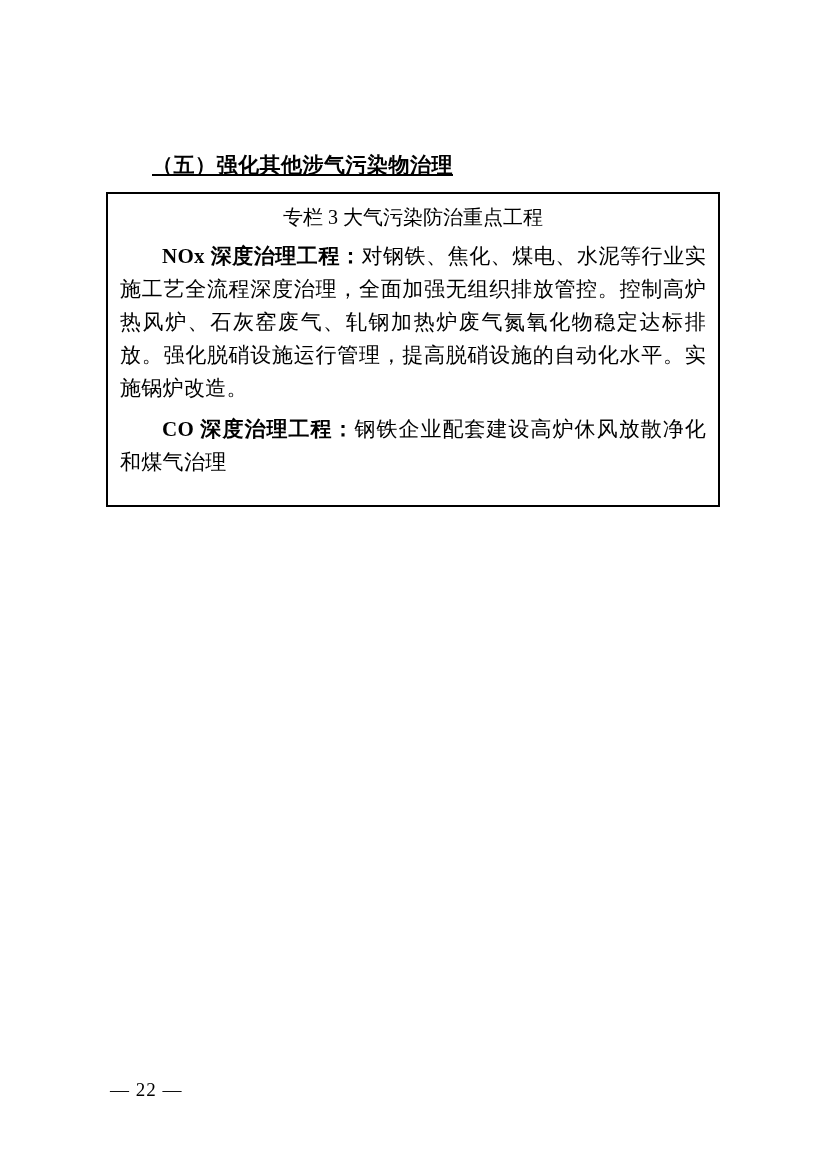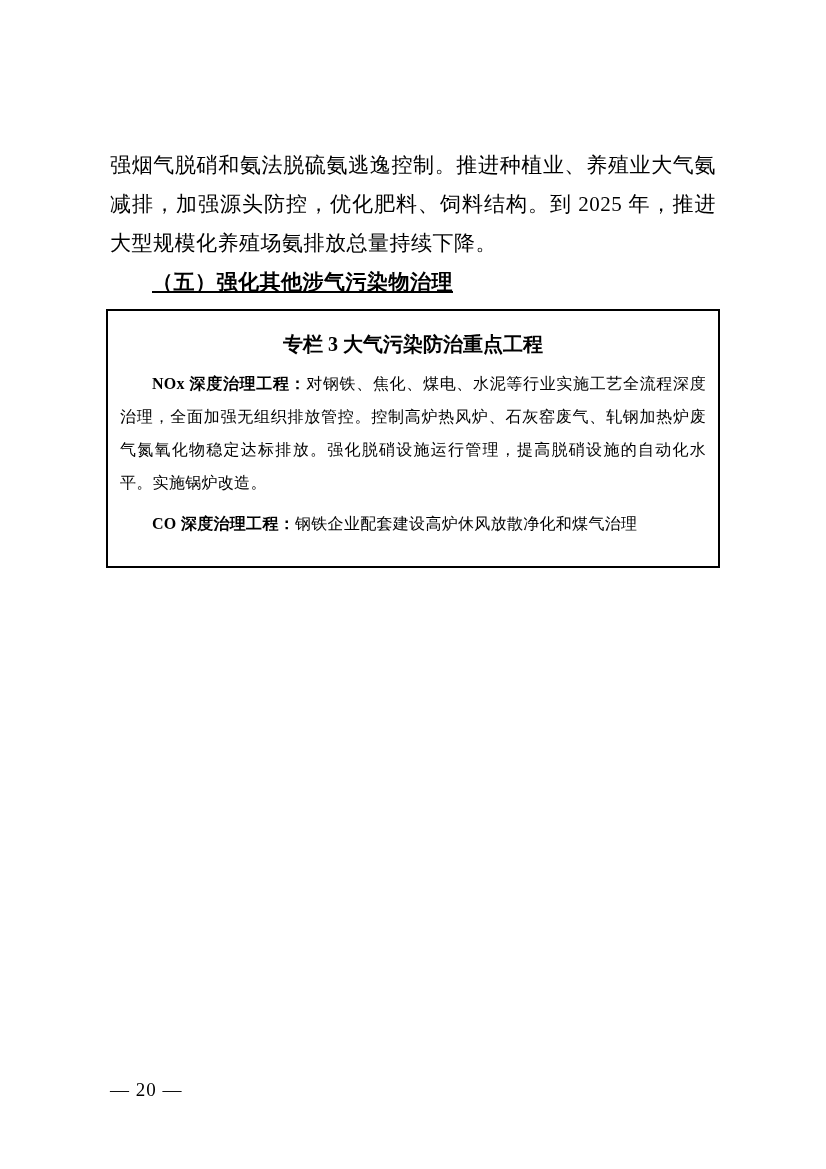--- a/index.html
+++ b/index.html
@@ -42,29 +42,29 @@
   }
   .callout-box {
     border: 2px solid #000000;
     margin-top: 7px;
     margin-left: -4px;
     margin-right: -4px;
     padding: 6px 12px 10px 12px;
     box-sizing: border-box;
   }
   .box-title {
-    margin: 12px 0 8px 0;
+    margin: 2px 0 8px 0;
     text-align: center;
     font-size: 20px;
-    font-weight: bold;
+    font-weight: normal;
     line-height: 30px;
   }
   .box-para {
     margin: 0 0 8px 0;
-    font-size: 16px;
+    font-size: 21px;
     line-height: 33px;
     text-align: justify;
     text-indent: 2em;
     letter-spacing: 0.3px;
   }
   .box-para:last-child {
     margin-bottom: 16px;
   }
   .page-footer {
     position: absolute;
@@ -74,34 +74,33 @@
     line-height: 24px;
     letter-spacing: 1px;
   }
 </style>
 </head>
 <body>
 
 <div class="page">
   <main class="content">
 
-    <p class="para">强烟气脱硝和氨法脱硫氨逃逸控制。推进种植业、养殖业大气氨减排，加强源头防控，优化肥料、饲料结构。到 2025 年，推进大型规模化养殖场氨排放总量持续下降。</p>
 
     <p class="para indent section-heading">（五）强化其他涉气污染物治理</p>
 
 
     <section class="callout-box">
       <h3 class="box-title">专栏 3 大气污染防治重点工程</h3>
 
       <p class="box-para">
         <span class="bold">NOx 深度治理工程：</span><span>对钢铁、焦化、煤电、水泥等行业实施工艺全流程深度治理，全面加强无组织排放管控。控制高炉热风炉、石灰窑废气、轧钢加热炉废气氮氧化物稳定达标排放。强化脱硝设施运行管理，提高脱硝设施的自动化水平。实施锅炉改造。</span>
       </p>
 
 
       <p class="box-para">
         <span class="bold">CO 深度治理工程：</span><span>钢铁企业配套建设高炉休风放散净化和煤气治理</span>
       </p>
     </section>
 
   </main>
 
-  <footer class="page-footer">— 20 —</footer>
+  <footer class="page-footer">— 22 —</footer>
 </div>
 
 </body></html>

